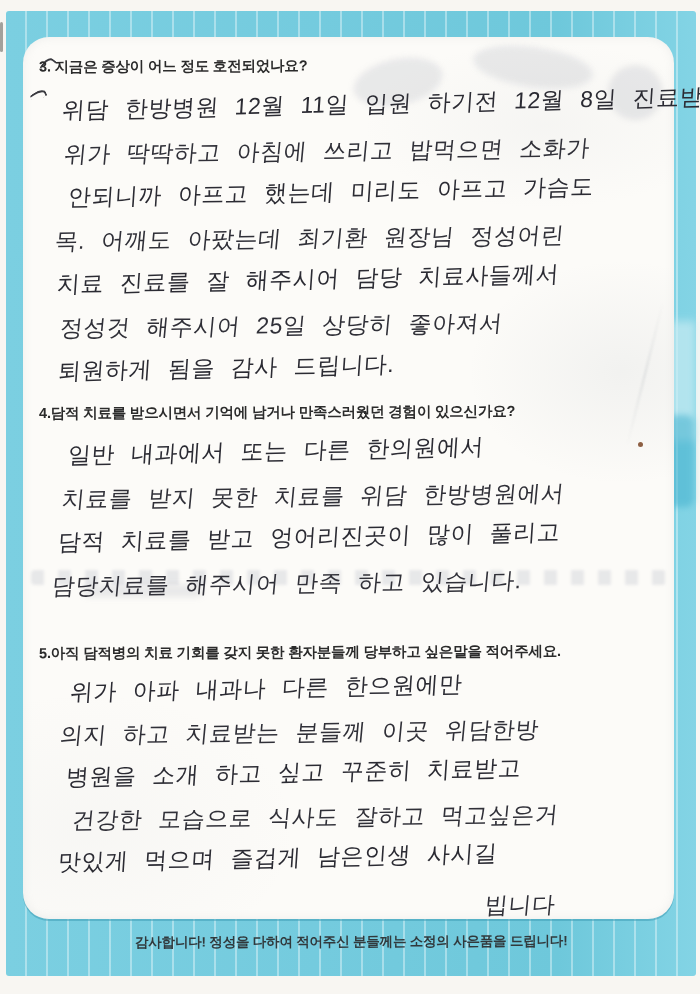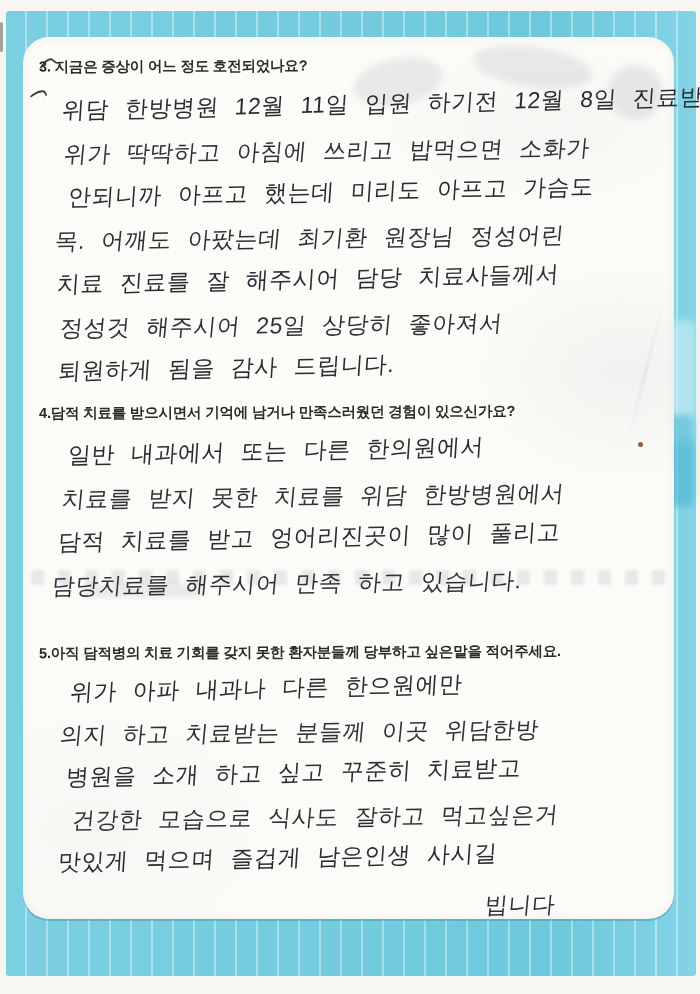--- a/index.html
+++ b/index.html
@@ -148,14 +148,17 @@
       <div class="ans" id="q5-ans">
         <p class="hw">위가 아파 내과나 다른 한으원에만</p>
         <p class="hw">의지 하고 치료받는 분들께 이곳 위담한방</p>
         <p class="hw">병원을 소개 하고 싶고 꾸준히 치료받고</p>
         <p class="hw">건강한 모습으로 식사도 잘하고 먹고싶은거</p>
         <p class="hw">맛있게 먹으며 즐겁게 남은인생 사시길</p>
         <p class="hw">빕니다</p>
       </div>
     </div>
 
+    <div class="footer">
+      <span class="footer-text">감사합니다! 정성을 다하여 적어주신 분들께는 소정의 사은품을 드립니다!</span>
+    </div>
   </div>
 </div>
 
 </body></html>

